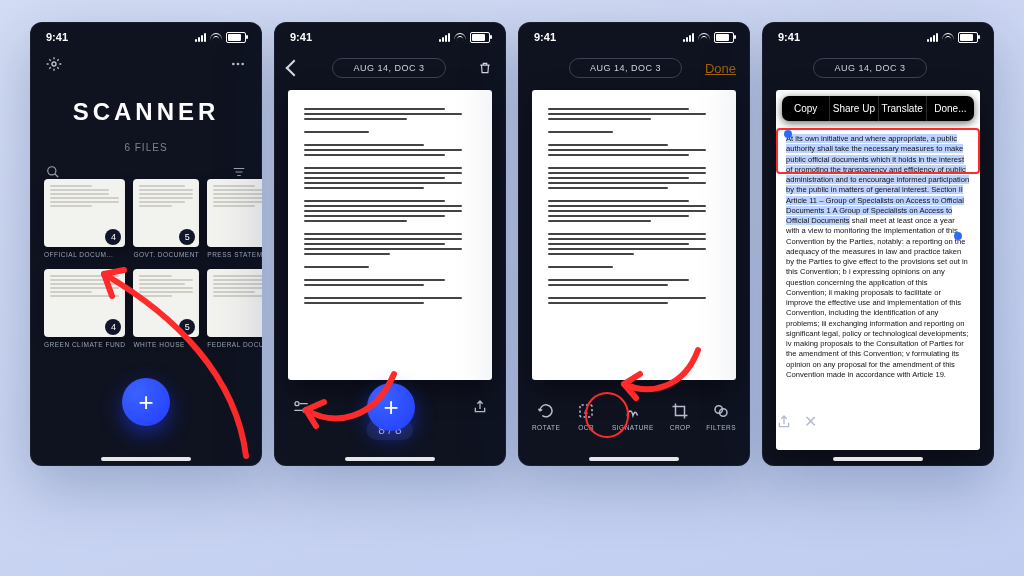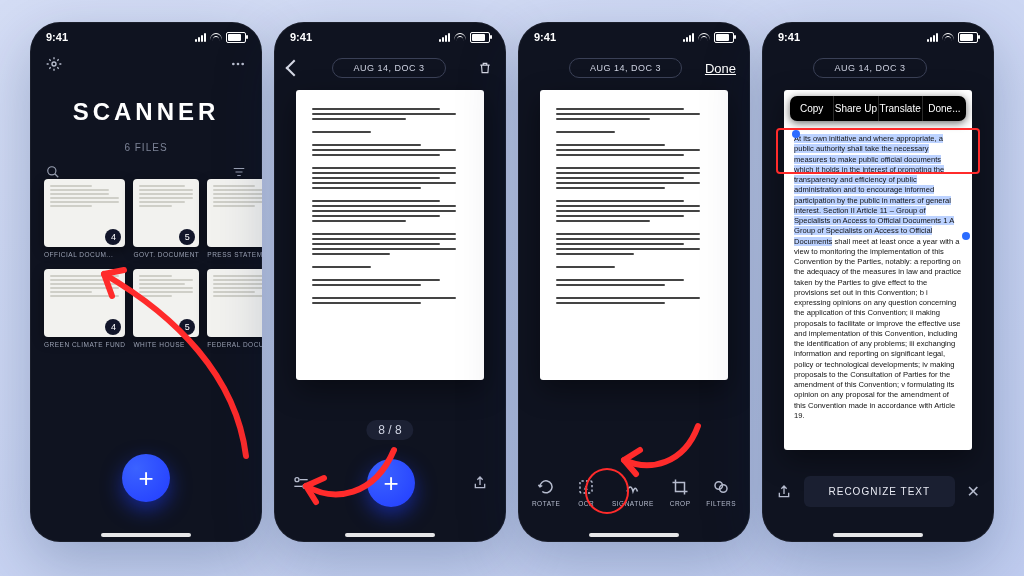--- a/index.html
+++ b/index.html
@@ -14,23 +14,23 @@
   .stage {
     display: flex;
     gap: 12px;
     padding: 22px 30px;
     box-sizing: border-box;
     height: 100%;
     align-items: flex-start;
   }
   .phone {
     width: 232px;
-    height: 520px;
+    height: 444px;
     background: #0f1320;
-    border-radius: 30px;
+    border-radius: 12px;
     position: relative;
     box-shadow: 0 20px 60px rgba(0,30,80,.25), 0 0 0 1px rgba(255,255,255,.05) inset;
     overflow: hidden;
     flex-shrink: 0;
   }
   .phone .status {
     height: 26px;
     display: flex;
     justify-content: space-between;
     align-items: center;
@@ -95,25 +95,25 @@
   .fab {
     position:absolute; left:50%; transform:translateX(-50%); bottom:40px;
     width:48px;height:48px;border-radius:50%; background:radial-gradient(circle at 30% 30%, #3b62ff, #223dff);
     display:flex;align-items:center;justify-content:center; color:#fff; font-size:26px; box-shadow:0 8px 20px rgba(30,60,255,.5);
   }
 
   
   .docbar { display:flex; align-items:center; justify-content:space-between; padding:8px 14px 2px; color:#d5d8e4;}
   .docchip { border:1px solid #3a4056; color:#cfd3e2; font-size:9px; letter-spacing:.5px; padding:4px 20px; border-radius:12px;}
   .back-chevron { width:10px;height:10px;border-left:2px solid #d5d8e4;border-bottom:2px solid #d5d8e4; transform:rotate(45deg);}
-  .trash, .done { font-size:12px; color:#ffffff;text-decoration:underline;}
+  .trash, .done { font-size:12px; color:#a16207;text-decoration:underline;}
   .done { font-size:13px; font-weight:500; }
 
   .page {
-    margin:10px 22px; background:#fff; height:290px; border-radius:3px;
+    margin:10px 14px; background:#fff; height:290px; border-radius:3px;
     box-shadow:0 10px 28px rgba(0,0,0,.4);
     padding:18px 16px; box-sizing:border-box; overflow:hidden;
     display:flex; flex-direction:column; gap:3px;
   }
   .page .t { height:2px; background:#444; border-radius:1px;}
   .page .t.w9{width:92%}.page .t.w8{width:82%}.page .t.w7{width:70%}
   .page .t.w6{width:60%}.page .t.w5{width:50%}.page .t.w4{width:38%}
   .page .sp{height:5px}
 
   .counter {
@@ -537,19 +537,18 @@
 iii exchanging information and reporting on significant legal, policy or technological developments;
 iv making proposals to the Consultation of Parties for the amendment of this Convention;
 v formulating its opinion on any proposal for the amendment of this Convention made in accordance with Article 19.</span>
       </div>
     </div>
     <div class="redbox"></div>
     <div class="bbar">
       <svg class="share" viewBox="0 0 24 24">
           <path d="M12 3v12M8 7l4-4 4 4M5 13v6h14v-6" fill="none" stroke="currentColor" stroke-width="2"></path>
         </svg>
-      <div class="recognize">RECOGNIZE TEXT</div>
       <div class="xbtn">✕</div>
     </div>
     <div class="home-ind"></div>
   </div>
 
 </div>
 
 </body></html>

